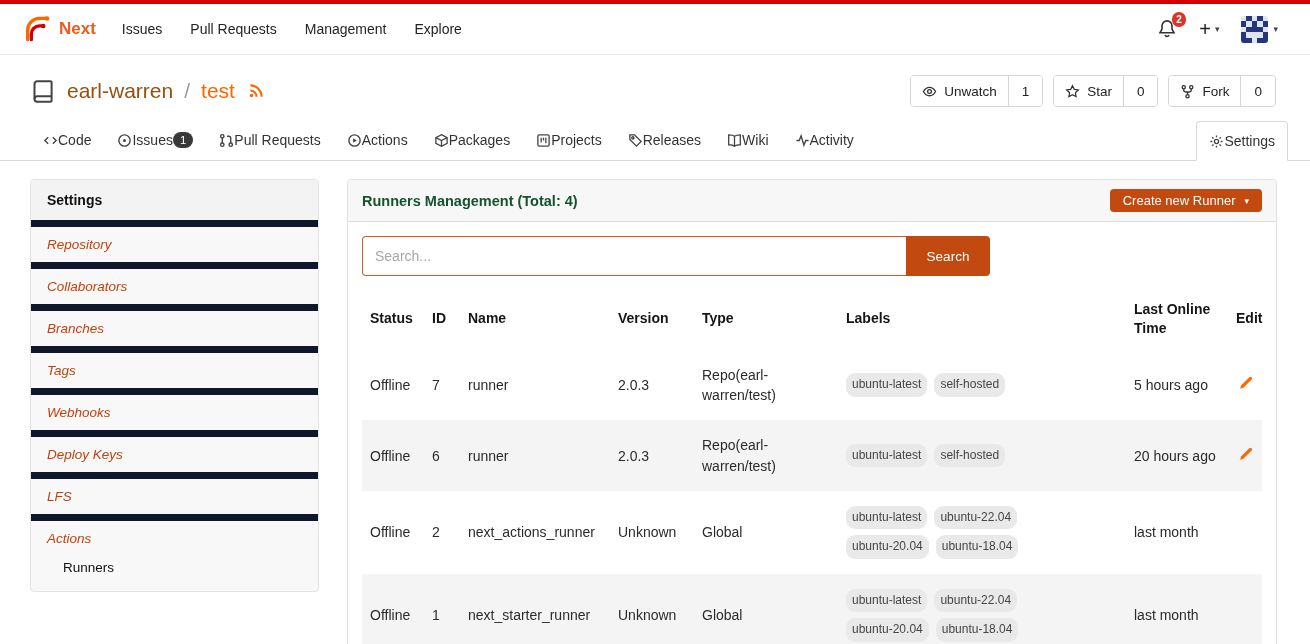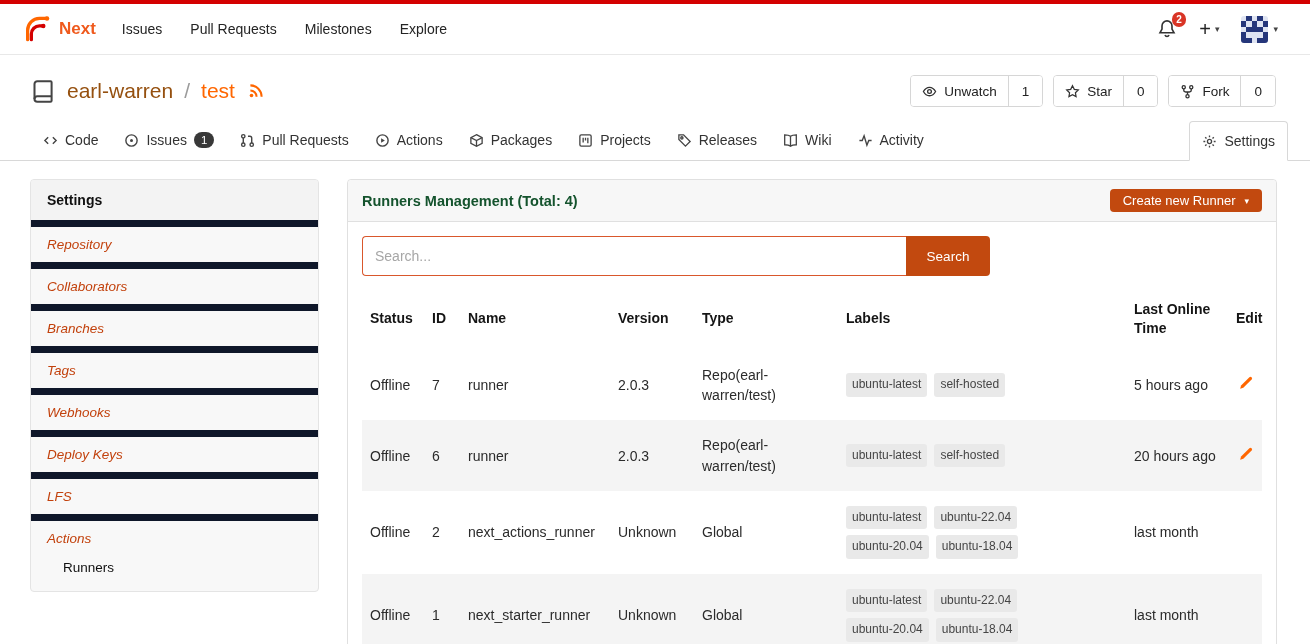--- a/index.html
+++ b/index.html
@@ -35,21 +35,21 @@
   .repo-slash { color: #9b9b9b; margin: 0 1px; }
   .repo-name { color: var(--primary, #ff6600); cursor: pointer; }
   .rss { margin-left: 2px; cursor: pointer; }
   .repo-actions { margin-left: auto; display: flex; gap: 10px; }
   .seg-btn { display: flex; align-items: stretch; border: 1px solid #d6d6d6; border-radius: 4px; overflow: hidden; background: #fff; height: 32px; }
   .seg-main { display: flex; align-items: center; gap: 7px; padding: 0 11px; background: #fff; border: none; font: inherit; font-size: 13.5px; color: #222; cursor: pointer; }
   .seg-count { padding: 0 13px; display: flex; align-items: center; background: #fff; border: none; border-left: 1px solid #d6d6d6; font: inherit; font-size: 13.5px; color: #222; cursor: pointer; }
 
   
   .tabs { display: flex; align-items: flex-end; padding: 0 22px 0 30px; border-bottom: 1px solid #d8d8d8; margin-top: 8px; }
-  .tab { display: flex; align-items: center; gap: 7px; padding: 9px 12px 11px; color: #333; cursor: pointer; border: 1px solid transparent; }
+  .tab { display: flex; align-items: center; padding: 9px 12px 11px; color: #333; cursor: pointer; border: 1px solid transparent; }
   .tab-badge { background: #383838; color: #fff; font-size: 11.5px; padding: 2px 7px; border-radius: 10px; }
   .tab.active { margin-left: auto; background: #fff; border-color: #d8d8d8 #d8d8d8 #fff; border-radius: 4px 4px 0 0; margin-bottom: -1px; padding-top: 11px; }
 
   
   .content { display: flex; align-items: flex-start; gap: 28px; padding: 18px 34px 0 30px; }
 
   
   .sidebar { width: 289px; flex: none; border: 1px solid #e4e4e4; border-radius: 4px; overflow: hidden; background: #f8f8f8; font-size: 13.5px; }
   .sidebar-header { font-weight: 700; font-size: 14px; padding: 12px 16px; background: #f3f3f3; color: #111; }
   .sidebar-item { padding: 10px 16px; border-top: 7px solid #0f172a; color: #c2410c; cursor: pointer; font-style: italic; }
@@ -68,21 +68,21 @@
   .search-row { display: flex; width: 628px; height: 40px; margin-bottom: 12px; }
   .search-input { flex: 1; border: 1px solid var(--search-border, #d9572c); border-right: none; border-radius: 4px 0 0 4px; padding: 0 12px; font: inherit; font-size: 14px; color: #333; outline: none; }
   .search-input::placeholder { color: #a6a6a6; }
   .search-btn { width: 84px; background: var(--button-bg, #c2490f); color: #fff; border: none; border-radius: 0 4px 4px 0; font: inherit; font-size: 13.5px; cursor: pointer; }
 
   .runners-table { width: 100%; border-collapse: collapse; table-layout: fixed; font-size: 14px; }
   .runners-table th { text-align: left; font-weight: 700; color: #151515; padding: 12px 8px; vertical-align: middle; line-height: 1.35; }
   .runners-table td { padding: 15px 8px; color: #2b2b2b; vertical-align: middle; line-height: 1.45; word-wrap: break-word; }
   .runners-table tbody tr:nth-child(even) { background: #f4f4f4; }
   .chips { display: flex; flex-wrap: wrap; gap: 6px 7px; max-width: 185px; }
-  .chip { background: #e9e9e9; color: #454545; font-size: 12px; padding: 3px 6px; border-radius: 3px; white-space: nowrap; }
+  .chip { background: #e9e9e9; color: #454545; font-size: 12px; padding: 3px 6px; border-radius: 9px; white-space: nowrap; }
   .edit-btn { background: none; border: none; cursor: pointer; padding: 2px; display: inline-flex; color: var(--primary, #fa7014); }
 </style>
 </head>
 <body>
 
 <div class="top-border"></div>
 
 <div class="navbar">
   <div class="brand">
     <span class="icon">
@@ -90,21 +90,21 @@
         <path d="M20 3.5h-6A9.5 9.5 0 0 0 4.5 13v7.5" stroke="#ff6600" stroke-width="2.6"></path>
         <path d="M17 9.5h-3A6.5 6.5 0 0 0 7.5 16v4.5" stroke="#d40000" stroke-width="2.6"></path>
         <circle cx="20" cy="3.5" r="1.8" fill="#ff6600"></circle>
         <circle cx="17" cy="9.5" r="1.8" fill="#d40000"></circle>
       </svg>
     </span>
     <span class="brand-text">Next</span>
   </div>
   <span class="nav-link">Issues</span>
   <span class="nav-link">Pull Requests</span>
-  <span class="nav-link">Milestones</span>
+  <span class="nav-link">Management</span>
   <span class="nav-link">Explore</span>
 
   <div class="nav-right">
     <div class="bell-wrap">
       <span class="icon">
         <svg viewBox="0 0 16 16" width="20" height="20" fill="none" stroke="#333" stroke-width="1.3">
           <path d="M8 1.5a4 4 0 0 0-4 4v2.6L2.4 11h11.2L12 8.1V5.5a4 4 0 0 0-4-4z"></path>
           <path d="M6.4 12.8a1.7 1.7 0 0 0 3.2 0"></path>
         </svg>
       </span>

